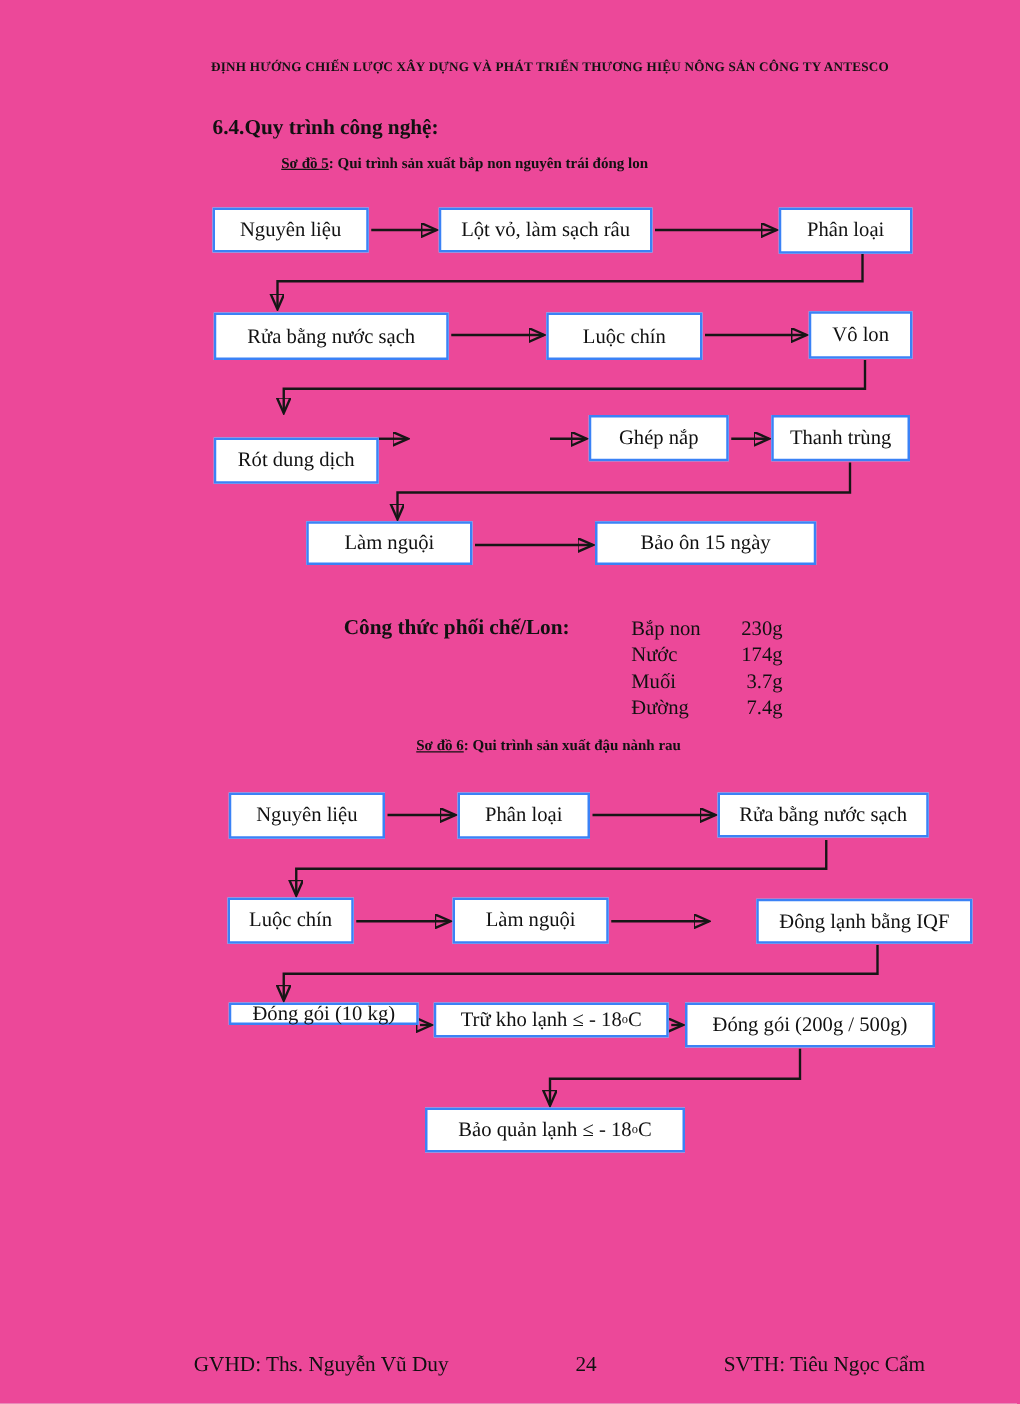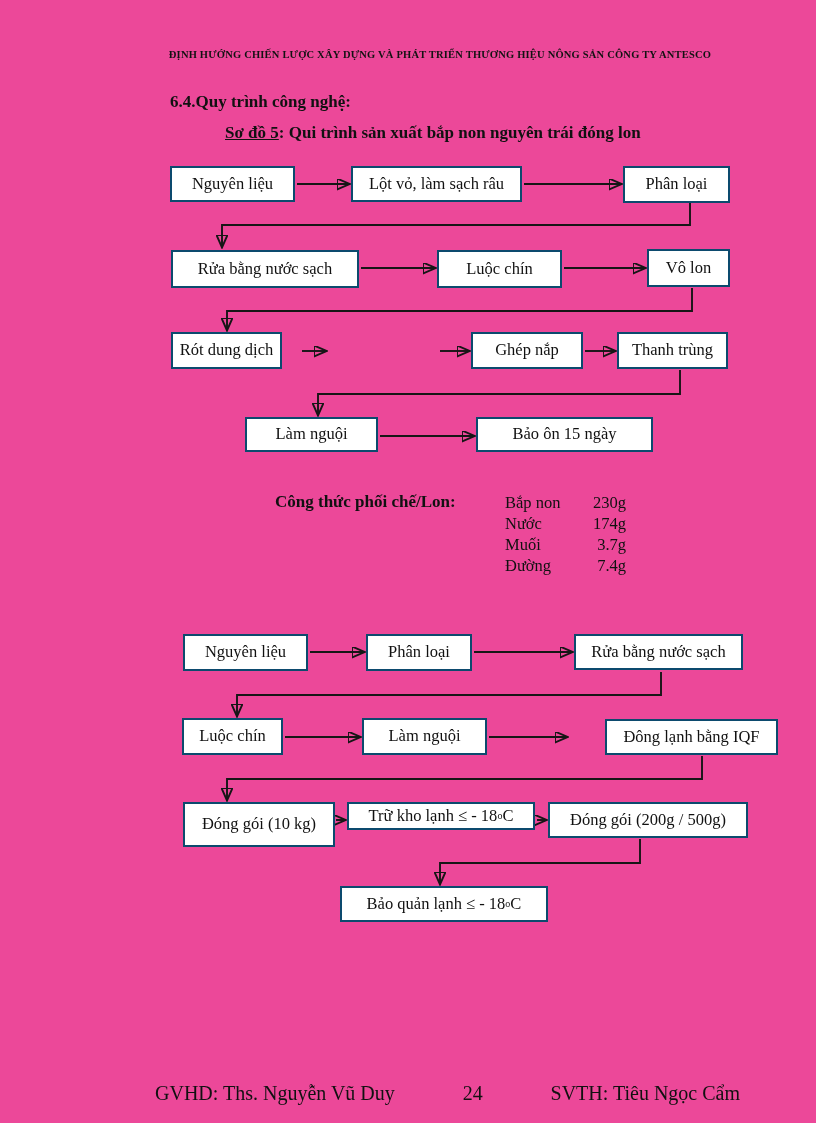--- a/index.html
+++ b/index.html
@@ -16,28 +16,28 @@
   .doc-header{
     left:120px;top:49px;width:640px;
     text-align:center;
     font-size:10.5px;font-weight:bold;letter-spacing:.2px;
     color:#121212;
   }
   .section-heading{
     left:170px;top:92px;
     font-size:17px;font-weight:bold;
   }
-  .diagram-title{font-size:17px;font-weight:bold;}
+  .diagram-title{font-size:12px;font-weight:bold;}
   #d5-title{left:225px;top:123px;}
   #d6-title{left:333px;top:589px;}
   .underlined{text-decoration:underline;}
   .fbox{
     position:absolute;
     box-sizing:border-box;
-    border:2px solid #0c4a6e;
+    border:2px solid #3b82f6;
     background:#fff;
     display:flex;align-items:center;justify-content:center;
     font-size:16.5px;line-height:1;
     text-align:center;
     white-space:nowrap;
   }
   .fbox sup{font-size:10px;vertical-align:super;line-height:0;}
   #connectors{position:absolute;left:0;top:0;width:816px;height:1123px;pointer-events:none;}
   #connectors path, #connectors line{stroke:#161616;stroke-width:1.9;fill:none;}
   .formula-label{
@@ -45,21 +45,21 @@
     font-size:17px;font-weight:bold;
   }
   .formula-table{
     left:505px;top:492px;width:121px;
     font-size:16.5px;line-height:21px;font-family:Liberation Serif, serif;
   }
   .formula-row{display:flex;justify-content:space-between;}
   .doc-footer{
     left:155px;top:1082px;width:585px;
     display:flex;justify-content:space-between;
-    font-size:20px;
+    font-size:17px;
   }
 </style>
 </head>
 <body>
 
 <div id="page">
 
   <div class="abs doc-header">ĐỊNH HƯỚNG CHIẾN LƯỢC XÂY DỰNG VÀ PHÁT TRIỂN THƯƠNG HIỆU NÔNG SẢN CÔNG TY ANTESCO</div>
 
   <div class="abs section-heading">6.4.Quy trình công nghệ:</div>
@@ -97,21 +97,21 @@
     <line x1="537" y1="820" x2="546" y2="820" marker-end="url(#ah)"></line>
     <path d="M640,839 L640,863 L440,863 L440,884" marker-end="url(#ah)"></path>
   </svg>
 
   <div class="fbox" style="left:170px;top:166px;width:125px;height:36px;">Nguyên liệu</div>
   <div class="fbox" style="left:351px;top:166px;width:171px;height:36px;">Lột vỏ, làm sạch râu</div>
   <div class="fbox" style="left:623px;top:166px;width:107px;height:37px;">Phân loại</div>
   <div class="fbox" style="left:171px;top:250px;width:188px;height:38px;">Rửa bằng nước sạch</div>
   <div class="fbox" style="left:437px;top:250px;width:125px;height:38px;">Luộc chín</div>
   <div class="fbox" style="left:647px;top:249px;width:83px;height:38px;">Vô lon</div>
-  <div class="fbox" style="left:171px;top:332px;width:111px;height:37px;">Rót dung dịch</div>
+  <div class="fbox" style="left:171px;top:350px;width:132px;height:37px;">Rót dung dịch</div>
   <div class="fbox" style="left:471px;top:332px;width:112px;height:37px;">Ghép nắp</div>
   <div class="fbox" style="left:617px;top:332px;width:111px;height:37px;">Thanh trùng</div>
   <div class="fbox" style="left:245px;top:417px;width:133px;height:35px;">Làm nguội</div>
   <div class="fbox" style="left:476px;top:417px;width:177px;height:35px;">Bảo ôn 15 ngày</div>
 
   <div class="abs formula-label">Công thức phối chế/Lon:</div>
   <div class="abs formula-table">
     <div class="formula-row">
       <span>Bắp non</span>
       <span>230g</span>
@@ -123,28 +123,31 @@
     <div class="formula-row">
       <span>Muối</span>
       <span>3.7g</span>
     </div>
     <div class="formula-row">
       <span>Đường</span>
       <span>7.4g</span>
     </div>
   </div>
 
+  <div class="abs diagram-title" id="d6-title">
+    <span class="underlined">Sơ đồ 6</span><span>: Qui trình sản xuất đậu nành rau</span>
+  </div>
 
   <div class="fbox" style="left:183px;top:634px;width:125px;height:37px;">Nguyên liệu</div>
   <div class="fbox" style="left:366px;top:634px;width:106px;height:37px;">Phân loại</div>
   <div class="fbox" style="left:574px;top:634px;width:169px;height:36px;">Rửa bằng nước sạch</div>
   <div class="fbox" style="left:182px;top:718px;width:101px;height:37px;">Luộc chín</div>
   <div class="fbox" style="left:362px;top:718px;width:125px;height:37px;">Làm nguội</div>
   <div class="fbox" style="left:569px;top:719px;width:173px;height:36px;margin-left:36px;">Đông lạnh bằng IQF</div>
-  <div class="fbox" style="left:183px;top:802px;width:152px;height:45px;">Đóng gói (10 kg)</div>
+  <div class="fbox" style="left:183px;top:802px;width:152px;height:18px;">Đóng gói (10 kg)</div>
   <div class="fbox" style="left:347px;top:802px;width:188px;height:28px;">
       <span>Trữ kho lạnh ≤ - 18</span>
       <sup>o</sup>
       <span>C</span>
     </div>
   <div class="fbox" style="left:548px;top:802px;width:200px;height:36px;">Đóng gói (200g / 500g)</div>
   <div class="fbox" style="left:340px;top:886px;width:208px;height:36px;">
       <span>Bảo quản lạnh ≤ - 18</span>
       <sup>o</sup>
       <span>C</span>

